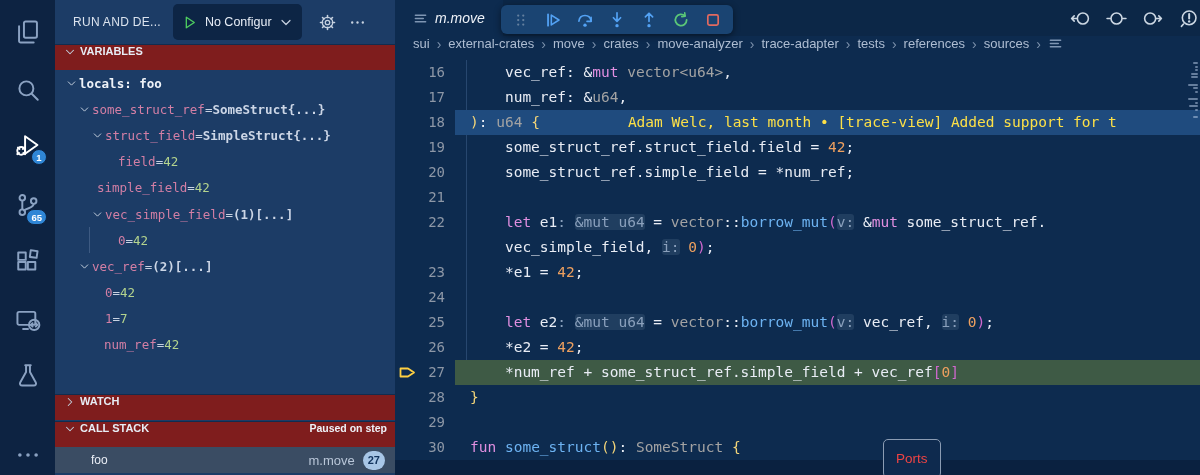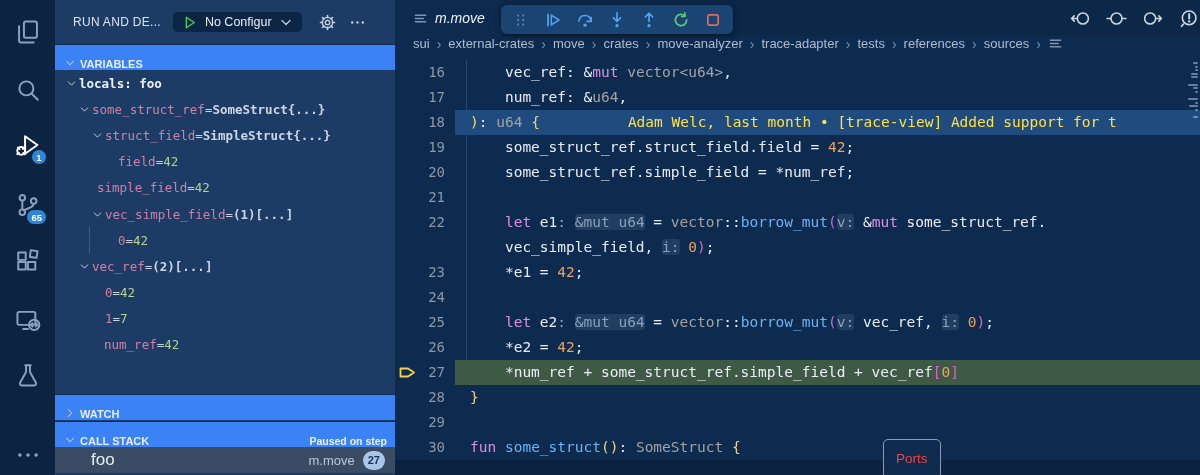--- a/index.html
+++ b/index.html
@@ -11,39 +11,39 @@
   .activity-bar { position:absolute; left:0; top:0; width:55px; height:475px; background:#0d2342; z-index:4; }
   .ab-item { position:absolute; left:0; width:55px; height:48px; display:flex; align-items:center; justify-content:center; color:#8ba2c2; cursor:pointer; }
   .ab-item.active { color:#ffffff; }
   .ab-item svg { width:26px; height:26px; }
   .ab-badge { position:absolute; right:8px; bottom:4px; min-width:16px; height:16px; padding:0 4px; border-radius:9px; background:#2f86d6; color:#fff; font-size:9.5px; font-weight:bold; display:flex; align-items:center; justify-content:center; border:1.5px solid #0d2342; }
 
   
   .sidebar { position:absolute; left:55px; top:0; width:340px; height:475px; background:#1c3c66; z-index:3; }
   .sidebar-header { position:absolute; top:0; left:0; right:0; height:44px; display:flex; align-items:center; padding:0 10px 0 18px; }
   .sidebar-title { color:#dbe3ee; font-size:12px; letter-spacing:.3px; white-space:nowrap; }
-  .launch-pill { margin-left:12px; height:20px; background:#0d2545; border-radius:5px; display:flex; align-items:center; padding:0 8px; gap:6px; cursor:pointer; }
+  .launch-pill { margin-left:12px; height:36px; background:#0d2545; border-radius:5px; display:flex; align-items:center; padding:0 8px; gap:6px; cursor:pointer; }
   .launch-pill .lbl { color:#e8eef7; font-size:12.5px; }
   .hdr-icon { color:#c7d2e0; display:flex; align-items:center; justify-content:center; width:24px; height:24px; cursor:pointer; }
   .hdr-icon svg { width:17px; height:17px; }
-  .section-hdr { position:absolute; left:0; right:0; height:26px; background:#3b82f6; border-top:1px solid #122c4e; display:flex; align-items:flex-end; padding:0 8px; gap:3px; color:#e7edf5; font-size:11px; font-weight:bold; cursor:pointer; }
+  .section-hdr { position:absolute; left:0; right:0; height:26px; background:#7f1d1d; border-top:1px solid #122c4e; display:flex; align-items:flex-start; padding:0 8px; gap:3px; color:#e7edf5; font-size:11px; font-weight:bold; cursor:pointer; }
   .section-hdr svg { width:14px; height:14px; color:#c3cfdd; }
   .section-hdr .right { margin-left:auto; font-size:10.5px; font-weight:bold; color:#eef2f8; }
   .tree { position:absolute; top:70px; left:0; right:0; }
   .tree-row { height:26.2px; display:flex; align-items:center; font-family:"DejaVu Sans Mono","Liberation Mono",monospace; font-size:12.5px; cursor:pointer; position:relative; }
   .tree-row .chev { width:16px; height:16px; flex:0 0 16px; display:flex; align-items:center; justify-content:center; color:#c3cfdd; }
   .tree-row .chev svg { width:13px; height:13px; }
   .vname { color:#d37fa5; }
   .veq { color:#c9d3e2; }
   .vnum { color:#b4d48e; }
   .vobj { color:#ccd6e6;font-weight:bold; }
   .vbold { color:#eef2f8; font-weight:bold; }
   .tguide { position:absolute; top:0; bottom:0; width:1px; background:#3d5a82; }
   .frame-row { position:absolute; left:0; right:0; top:447px; height:26px; background:#3a4c63; display:flex; align-items:center; padding:0 10px 0 36px; cursor:pointer; }
-  .frame-fn { color:#e9edf5; font-size:17px; }
+  .frame-fn { color:#e9edf5; font-size:12px; }
   .frame-right { margin-left:auto; display:flex; align-items:center; gap:8px; }
   .frame-file { color:#b9c6d8; font-size:13px; }
   .frame-badge { min-width:22px; height:19px; padding:0 5px; border-radius:10px; background:#a8c6e6; color:#12345e; font-size:11px; font-weight:bold; display:flex; align-items:center; justify-content:center; }
 
   
   .editor { position:absolute; left:395px; top:0; width:805px; height:475px; background:#0d2b4f; overflow:hidden; }
   .tab-bar { position:absolute; top:0; left:0; right:0; height:36px; background:#0c2747; }
   .tab { position:absolute; left:0; top:0; height:36px; display:flex; align-items:center; gap:7px; padding:0 18px; background:#0d2b4f; cursor:pointer; }
   .tab .ficon { color:#7f96b3; display:flex; }
   .tab .ficon svg { width:15px; height:15px; }

